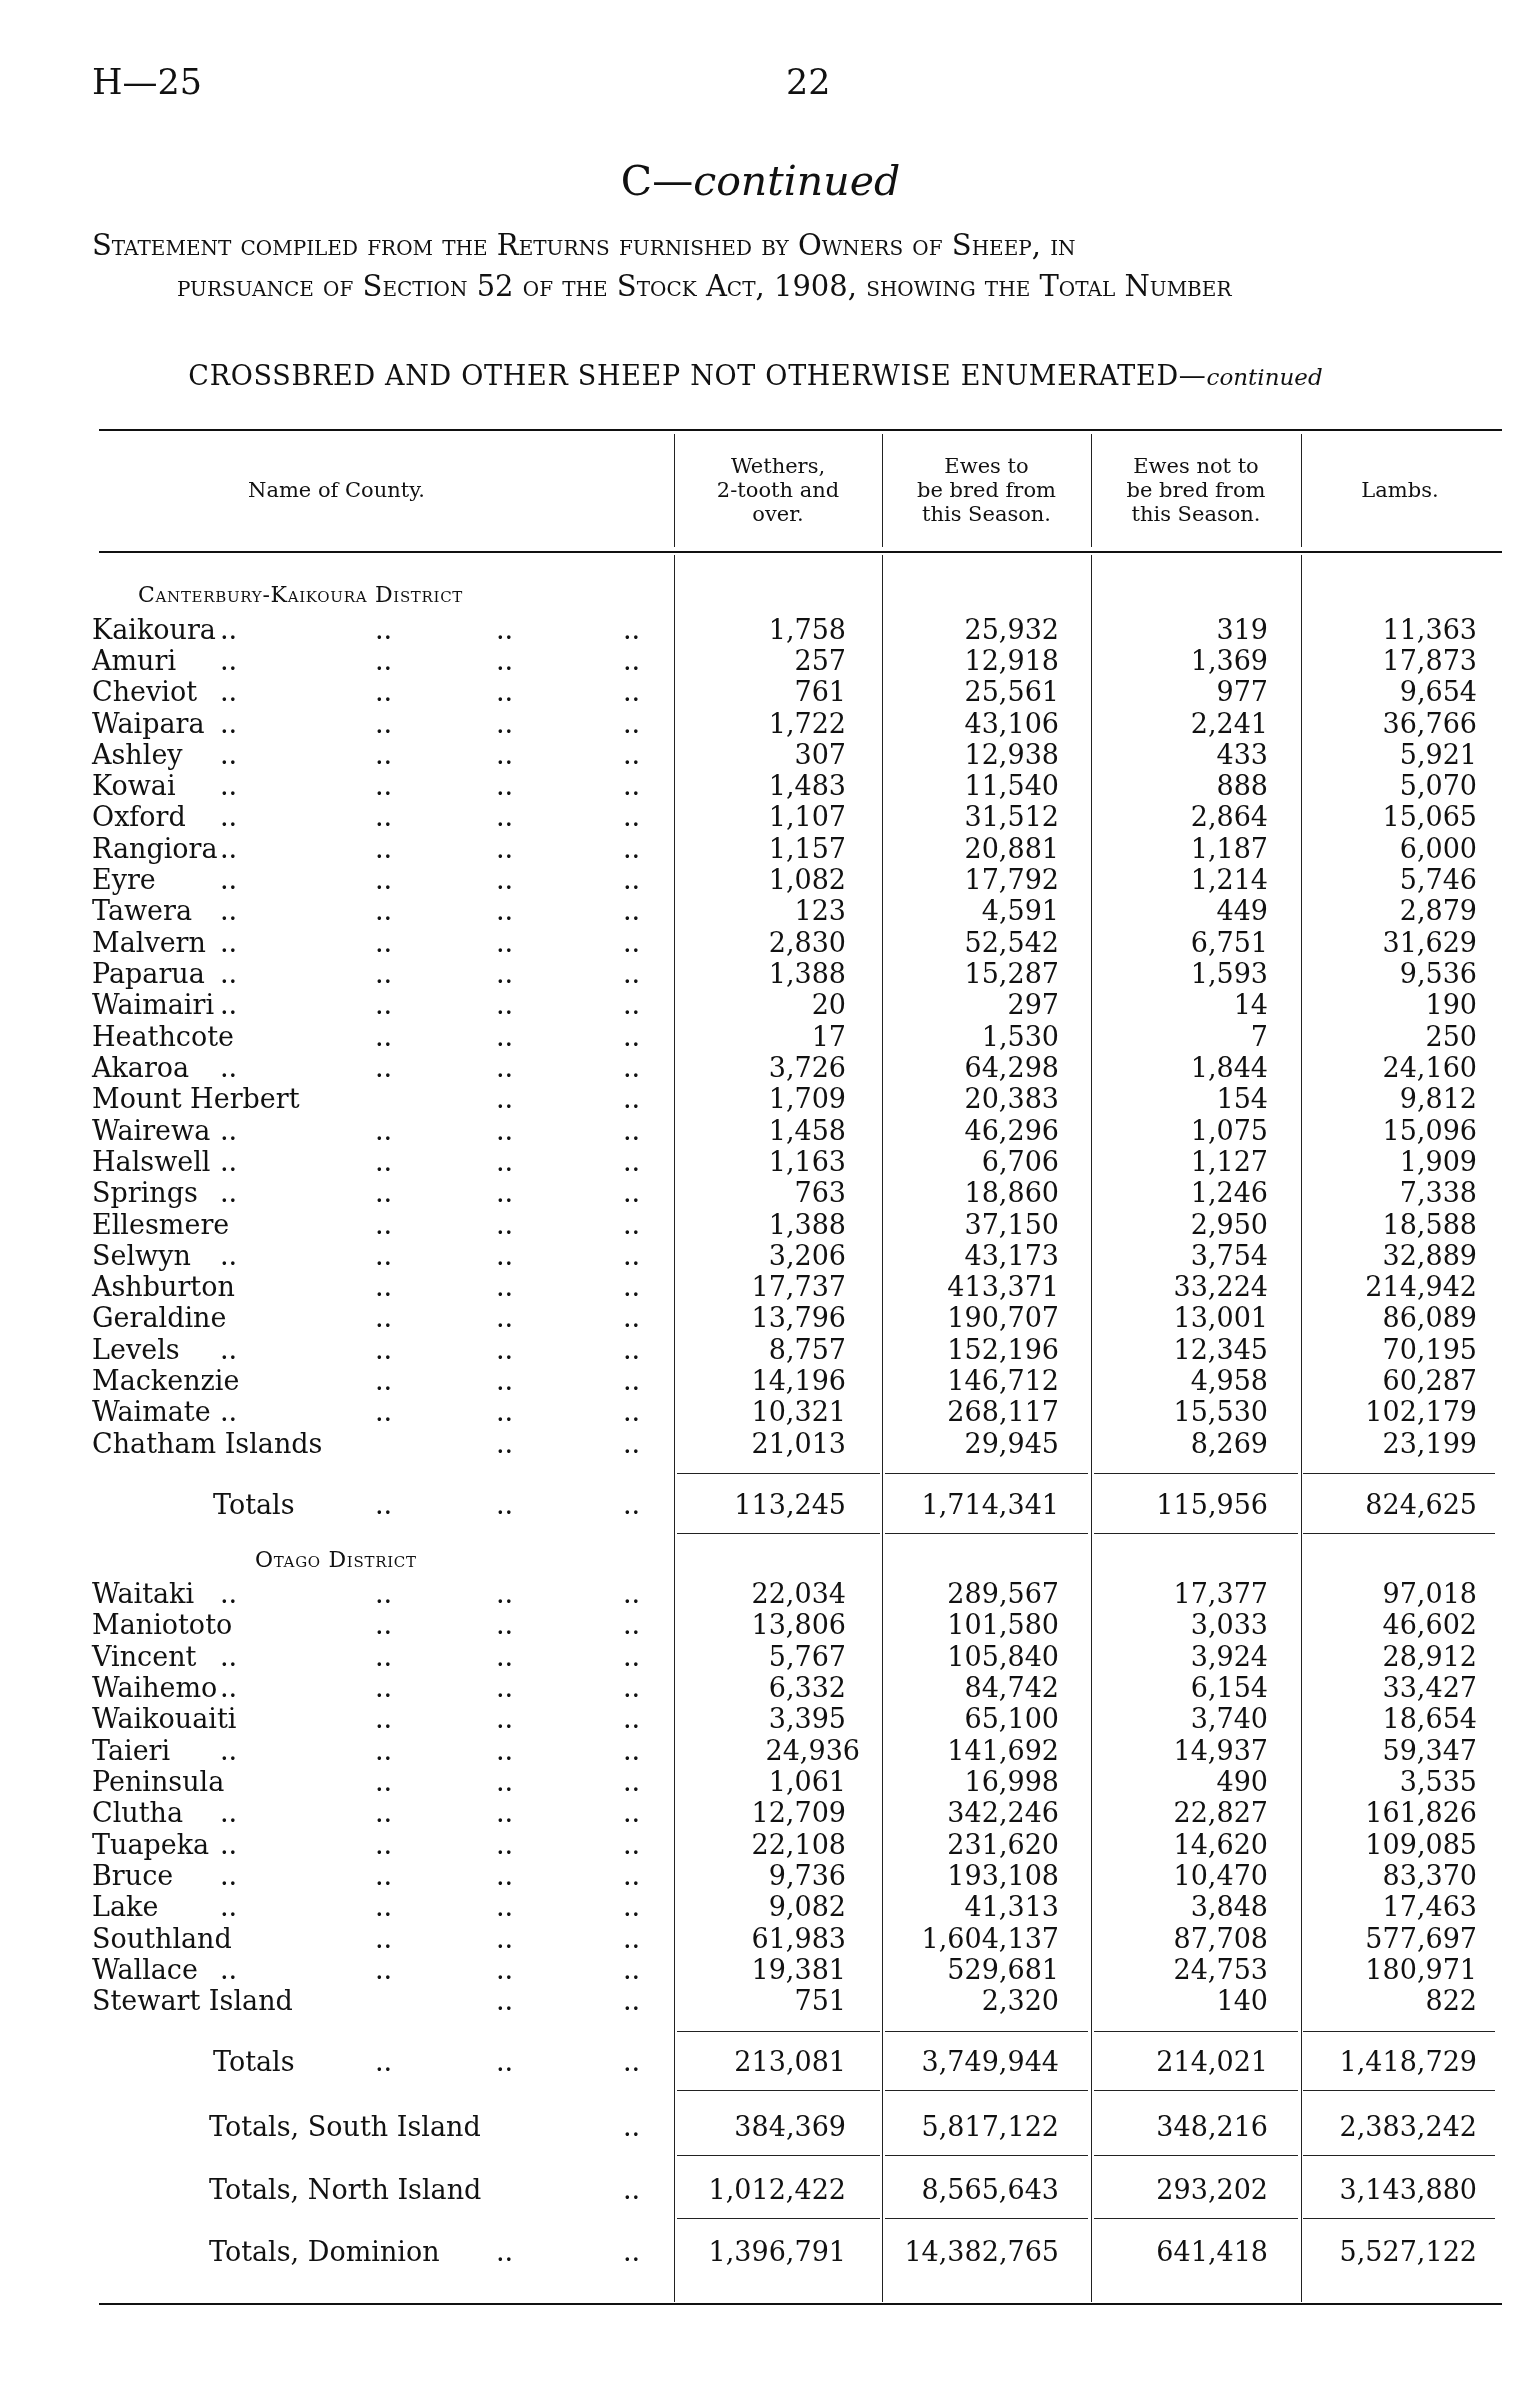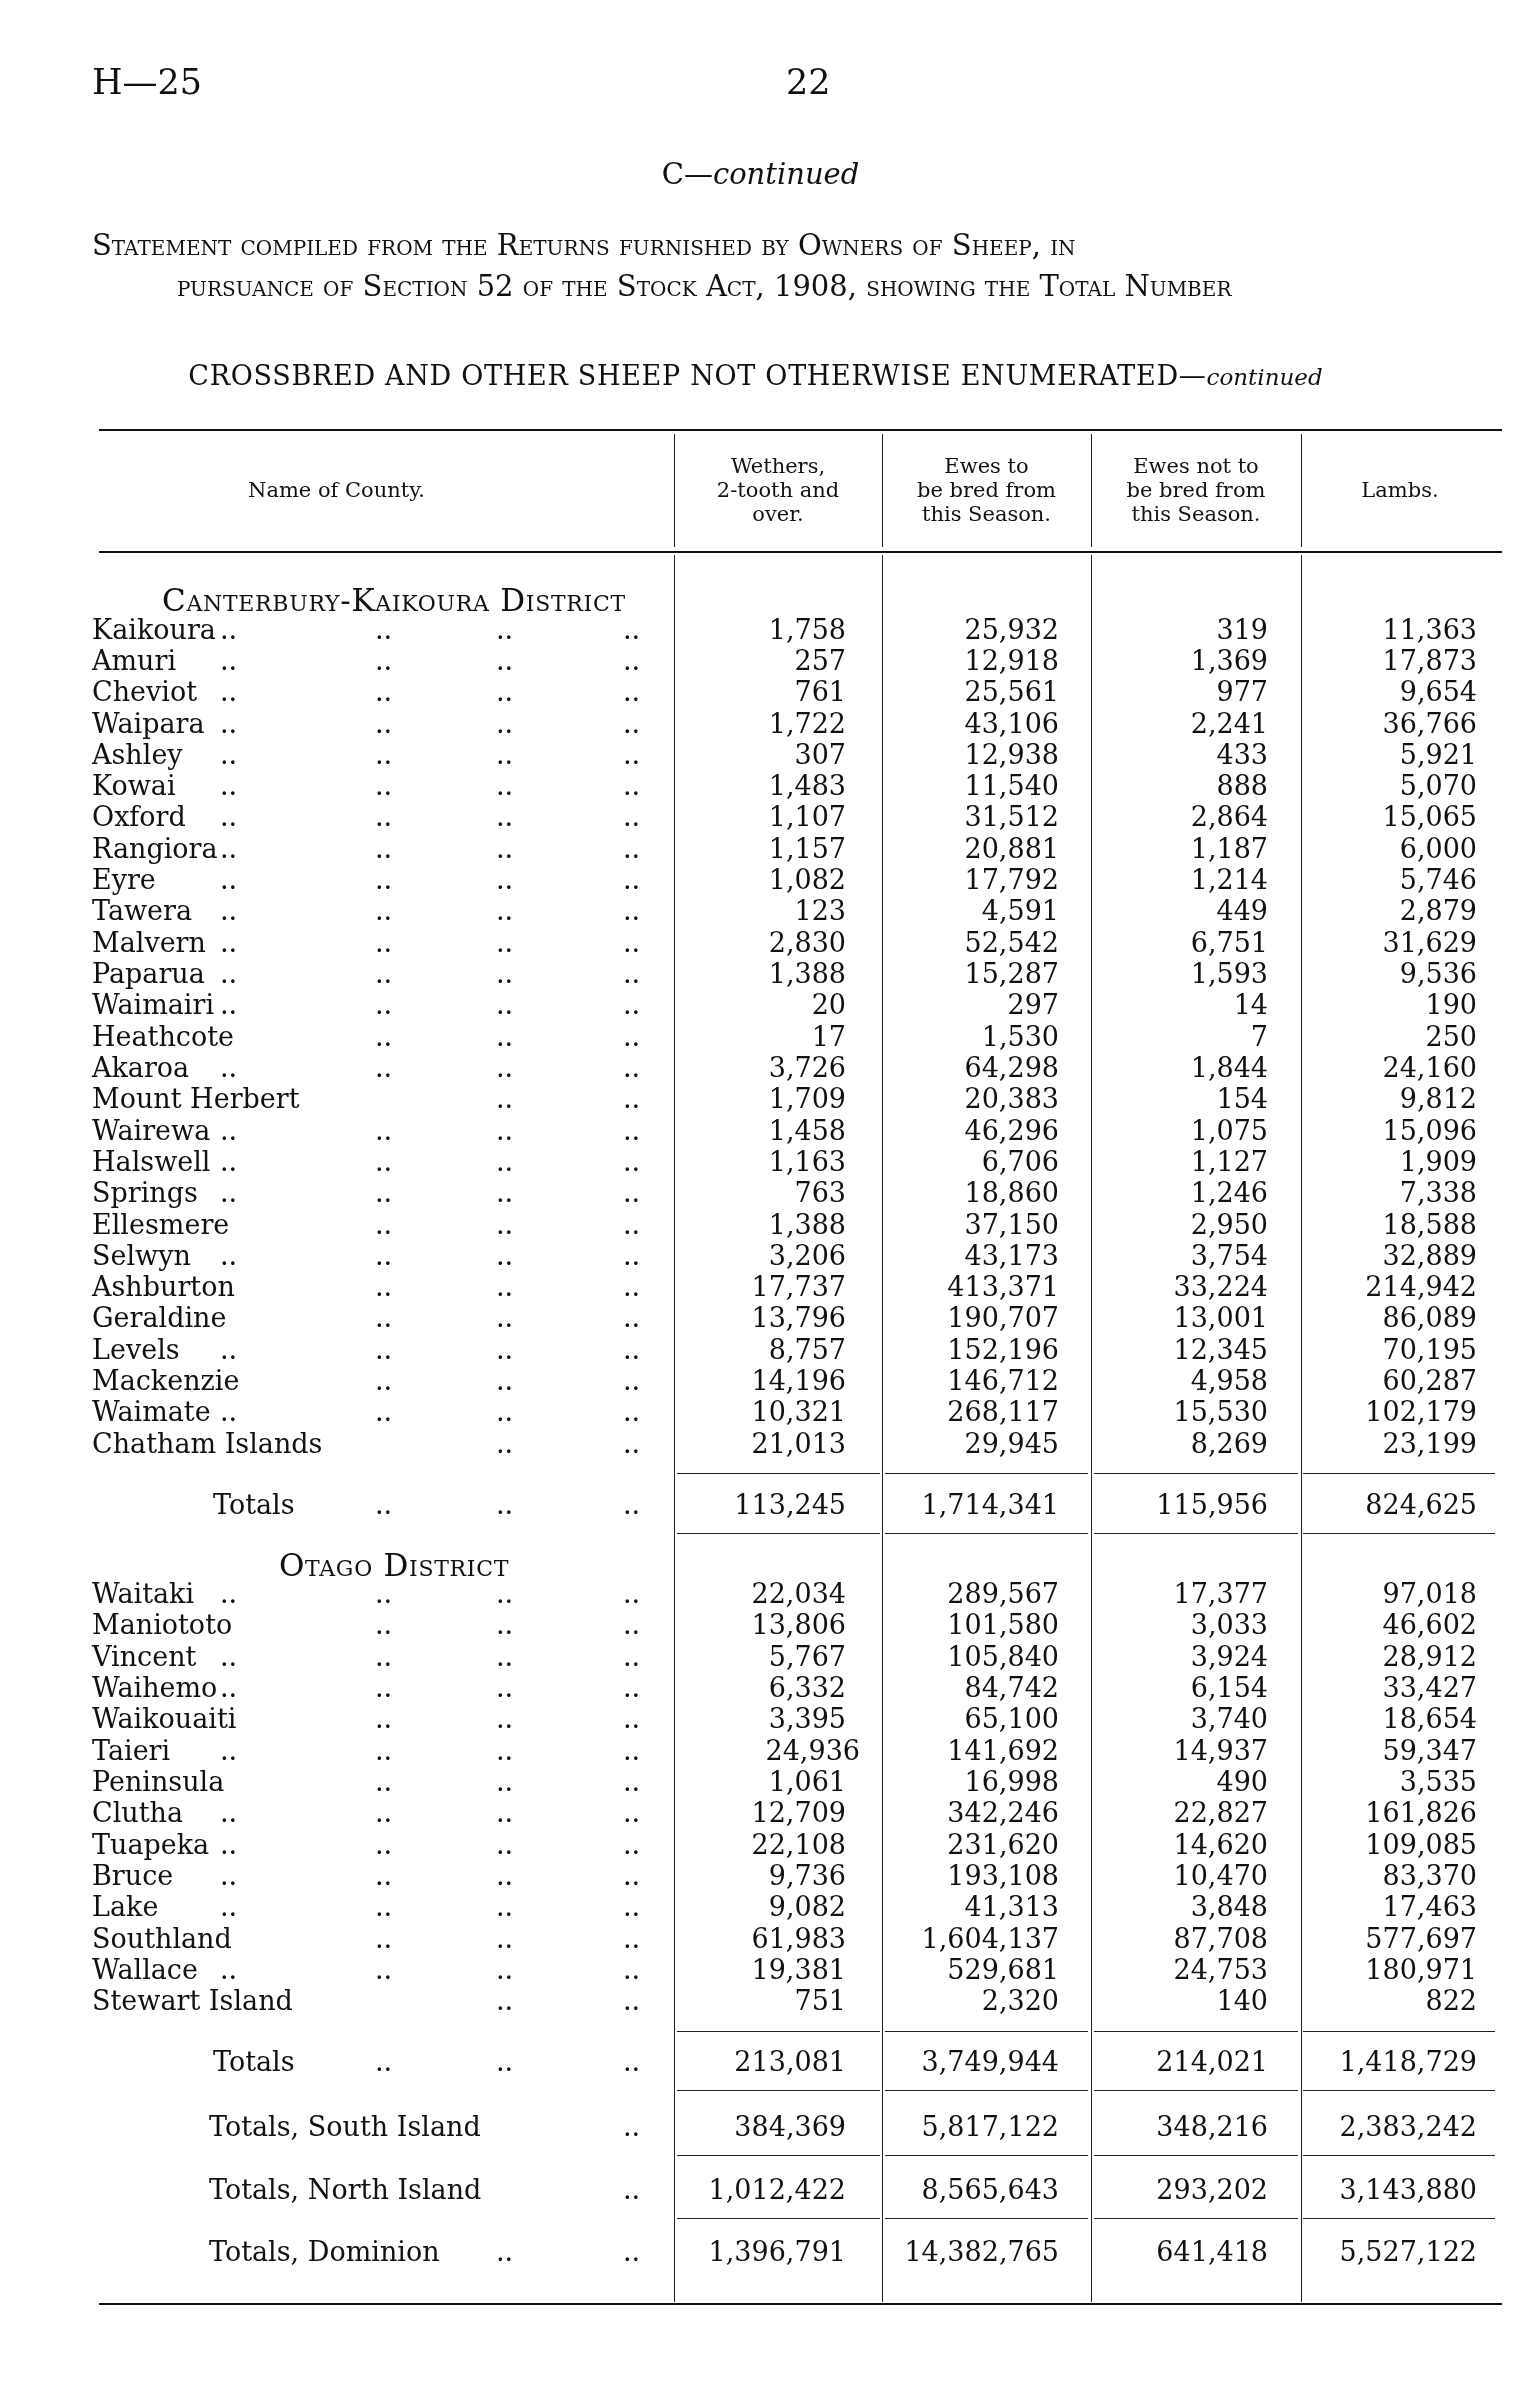--- a/index.html
+++ b/index.html
@@ -1,35 +1,35 @@
 <!DOCTYPE html>
 <html style="font-size:11.3px"><head>
 <meta charset="utf-8">
 <style>
   html, body { margin:0; padding:0; background:#ffffff; }
   body { width:1521px; height:2401px; position:relative; overflow:hidden;
          font-family:"DejaVu Serif","Liberation Serif",serif; color:#111; }
   .abs { position:absolute; }
   .hdr-left { left:92px; top:62px; font-size:35px; }
   .hdr-page { left:786px; top:62px; font-size:35px; }
-  .cont { left:0; width:1521px; top:157px; text-align:center; font-size:29px; }
+  .cont { left:0; width:1521px; top:157px; text-align:center; font-size:41px; }
   .cont i { font-style:italic; }
   .title { left:92px; width:1410px; top:225px; font-size:29px; line-height:41px; font-variant:small-caps; text-align:justify; }
   .title .l2, .title .l3 { padding-left:85px; display:block; }
   .title .l1 { display:block; }
   .subtitle { left:0; width:1511px; top:360px; text-align:center; font-size:27px; letter-spacing:0.7px; }
   .subtitle i { font-size:23px; font-style:italic; letter-spacing:0; }
   .rule { position:absolute; left:99px; width:1403px; height:2.1px; background:#111; }
   .vline { position:absolute; width:1.4px; background:#222; }
   .colhead { position:absolute; text-align:center; font-size:21px; line-height:24px; }
   .row { position:absolute; left:0; width:1521px; height:31px; font-size:27px; line-height:31px; }
   .row .name { position:absolute; left:92px; white-space:nowrap; }
   .row .dots { position:absolute; top:0; letter-spacing:0; }
   .row .num { position:absolute; text-align:right; width:184px; }
-  .district { position:absolute; font-variant:small-caps; font-size:31px; letter-spacing:0.7px;margin-left:24px; }
+  .district { position:absolute; font-variant:small-caps; font-size:22px; letter-spacing:0.7px; }
   .seg { position:absolute; height:1.4px; background:#222; }
 </style>
 </head>
 <body>
 
 <div class="abs hdr-left">H—25</div>
 <div class="abs hdr-page">22</div>
 
 <div class="abs cont">
   <span>C—</span><i>continued</i>

